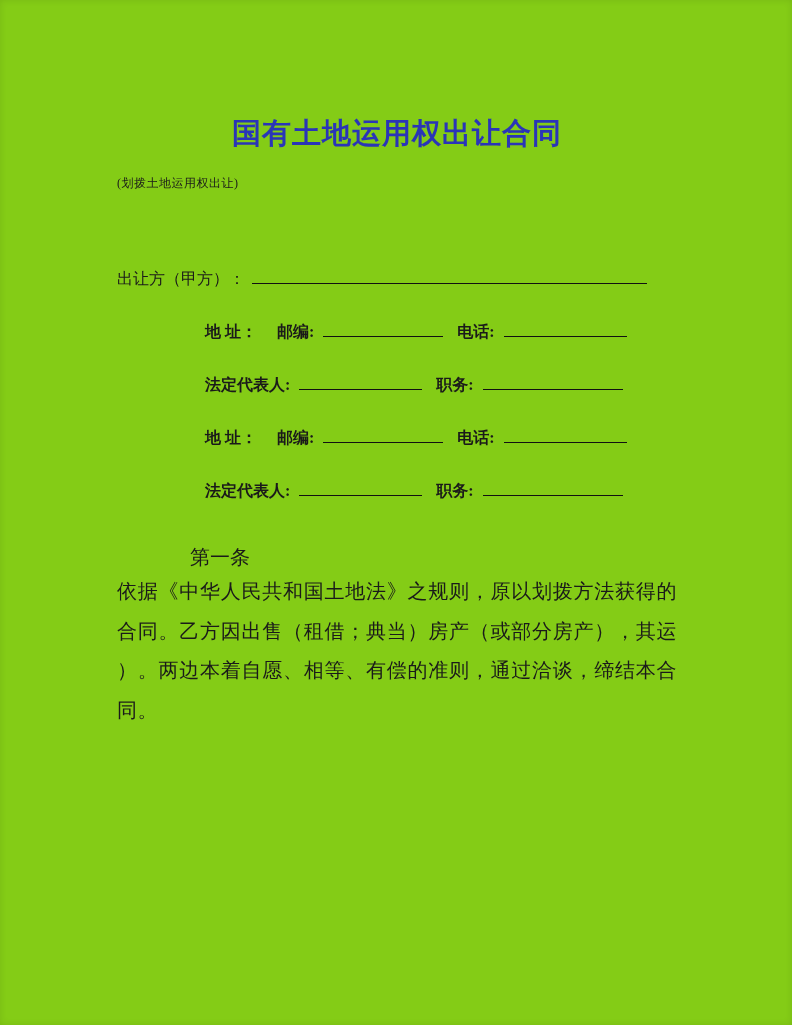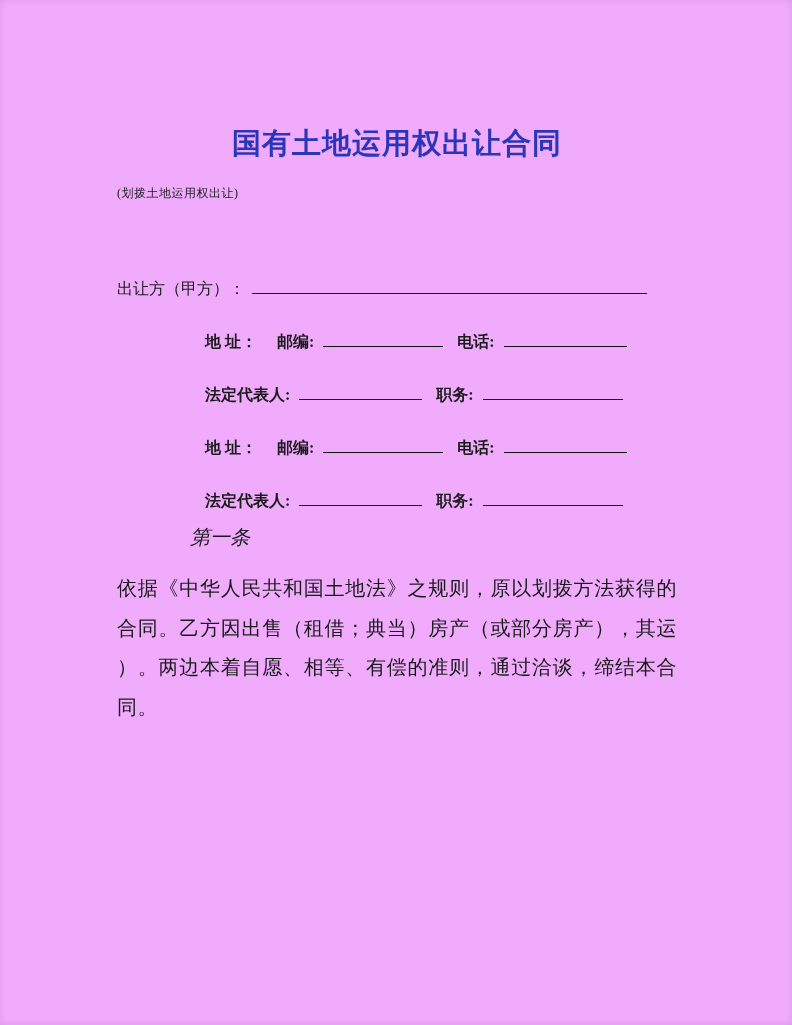--- a/index.html
+++ b/index.html
@@ -6,22 +6,22 @@
     margin: 0;
     padding: 0;
     background: #ffffff;
   }
   .page {
     position: relative;
     width: 792px;
     height: 1025px;
     margin: 0 auto;
     box-sizing: border-box;
-    padding: 16px 115px 0 117px;
-    background: #f0abfc;
+    padding: 6px 115px 0 117px;
+    background: #84cc16;
     box-shadow: inset 0 0 7px rgba(0,0,0,0.10);
     overflow: hidden;
     font-family: "Liberation Serif", "DejaVu Serif", serif;
     color: #1a1a1a;
   }
   .doc-title {
     margin: 0;
     padding-top: 108px;
     font-size: 29px;
     line-height: 38px;
@@ -50,28 +50,27 @@
     border-bottom: 1.6px solid #111;
     vertical-align: baseline;
   }
   .blank-long  { width: 395px; margin-left: 7px; }
   .blank-mid   { width: 120px; margin-left: 9px; }
   .blank-mid2  { width: 123px; margin-left: 9px; }
   .blank-mid3  { width: 140px; margin-left: 9px; }
   .after-gap   { margin-left: 14px; }
   .addr-gap    { margin-left: 20px; }
   .article-heading {
-    margin-top: 10px;
+    margin-top: 40px;
     padding-left: 73px;
     font-size: 20px;
     line-height: 26px;
-    font-style: italic;
   }
   .paragraph {
-    margin-top: 19px;
+    margin-top: 2px;
     width: 560px;
   }
   .para-line {
     font-size: 20px;
     line-height: 39.6px;
     letter-spacing: 0.5px;
     text-align: justify;
     text-align-last: justify;
   }
   .para-line:last-child {

